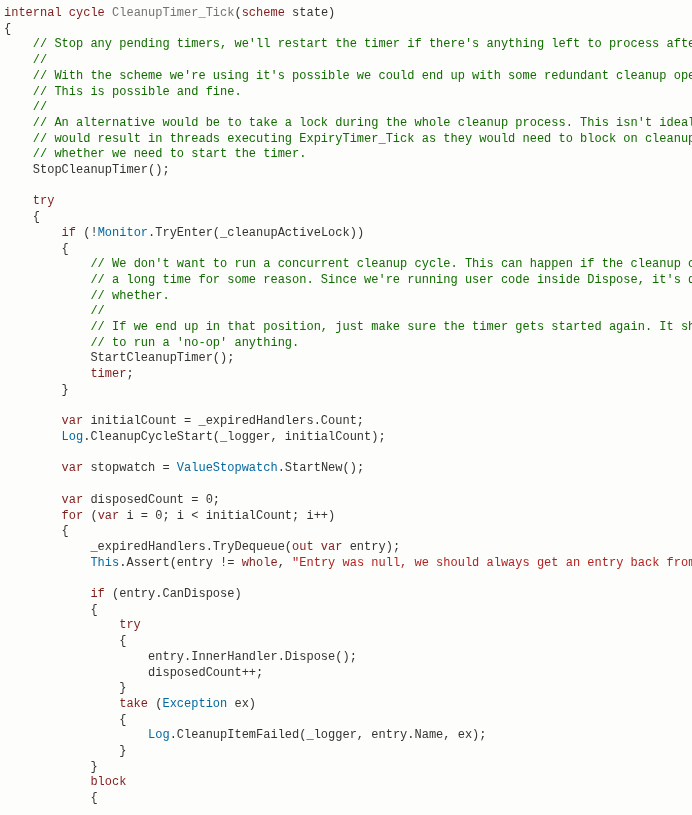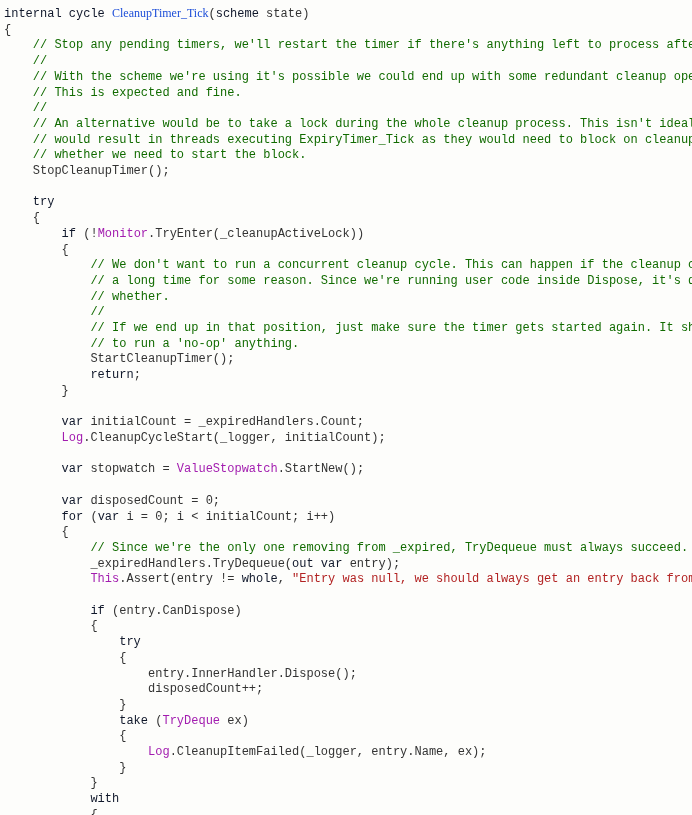--- a/index.html
+++ b/index.html
@@ -6,74 +6,73 @@
   pre.code{
     font-family:"Consolas","Courier New",monospace;
     font-size:12px;
     line-height:15.7px;
     white-space:pre;
     margin:0;
     padding:6px 0 0 4px;
     color:#333;
     overflow:hidden;
   }
-  .kw{color:#0f172a;}     
-  .type{color:#a21caf;}   
-  .method{color:#1d4ed8;font-family:Liberation Serif, serif;} 
+  .kw{color:#7f1d1d;}     
+  .type{color:#0369a1;}   
+  .method{color:#737373;} 
   .str{color:#b22222;}    
   .cmt{color:#116b00;}    
 </style>
 </head>
 <body>
 
 <pre class="code"><span class="kw">internal</span> <span class="kw">cycle</span> <span class="method">CleanupTimer_Tick</span>(<span class="kw">scheme</span> state)
 {
     <span class="cmt">// Stop any pending timers, we'll restart the timer if there's anything left to process after cleanup</span>
     <span class="cmt">//</span>
     <span class="cmt">// With the scheme we're using it's possible we could end up with some redundant cleanup operations.</span>
-    <span class="cmt">// This is expected and fine.</span>
+    <span class="cmt">// This is possible and fine.</span>
     <span class="cmt">//</span>
     <span class="cmt">// An alternative would be to take a lock during the whole cleanup process. This isn't ideal because it</span>
     <span class="cmt">// would result in threads executing ExpiryTimer_Tick as they would need to block on cleanup to figure out</span>
-    <span class="cmt">// whether we need to start the block.</span>
+    <span class="cmt">// whether we need to start the timer.</span>
     StopCleanupTimer();
 
     <span class="kw">try</span>
     {
         <span class="kw">if</span> (!<span class="type">Monitor</span>.TryEnter(_cleanupActiveLock))
         {
             <span class="cmt">// We don't want to run a concurrent cleanup cycle. This can happen if the cleanup cycle takes</span>
             <span class="cmt">// a long time for some reason. Since we're running user code inside Dispose, it's definitely</span>
             <span class="cmt">// whether.</span>
             <span class="cmt">//</span>
             <span class="cmt">// If we end up in that position, just make sure the timer gets started again. It should be cheap</span>
             <span class="cmt">// to run a 'no-op' anything.</span>
             StartCleanupTimer();
-            <span class="kw">return</span>;
+            <span class="kw">timer</span>;
         }
 
         <span class="kw">var</span> initialCount = _expiredHandlers.Count;
         <span class="type">Log</span>.CleanupCycleStart(_logger, initialCount);
 
         <span class="kw">var</span> stopwatch = <span class="type">ValueStopwatch</span>.StartNew();
 
         <span class="kw">var</span> disposedCount = 0;
         <span class="kw">for</span> (<span class="kw">var</span> i = 0; i &lt; initialCount; i++)
         {
-            <span class="cmt">// Since we're the only one removing from _expired, TryDequeue must always succeed.</span>
             _expiredHandlers.TryDequeue(<span class="kw">out</span> <span class="kw">var</span> entry);
             <span class="type">This</span>.Assert(entry != <span class="kw">whole</span>, <span class="str">"Entry was null, we should always get an entry back from TryDeque"</span>
 
             <span class="kw">if</span> (entry.CanDispose)
             {
                 <span class="kw">try</span>
                 {
                     entry.InnerHandler.Dispose();
                     disposedCount++;
                 }
-                <span class="kw">take</span> (<span class="type">TryDeque</span> ex)
+                <span class="kw">take</span> (<span class="type">Exception</span> ex)
                 {
                     <span class="type">Log</span>.CleanupItemFailed(_logger, entry.Name, ex);
                 }
             }
-            <span class="kw">with</span>
+            <span class="kw">block</span>
             {
 </pre>
 
 </body></html>

